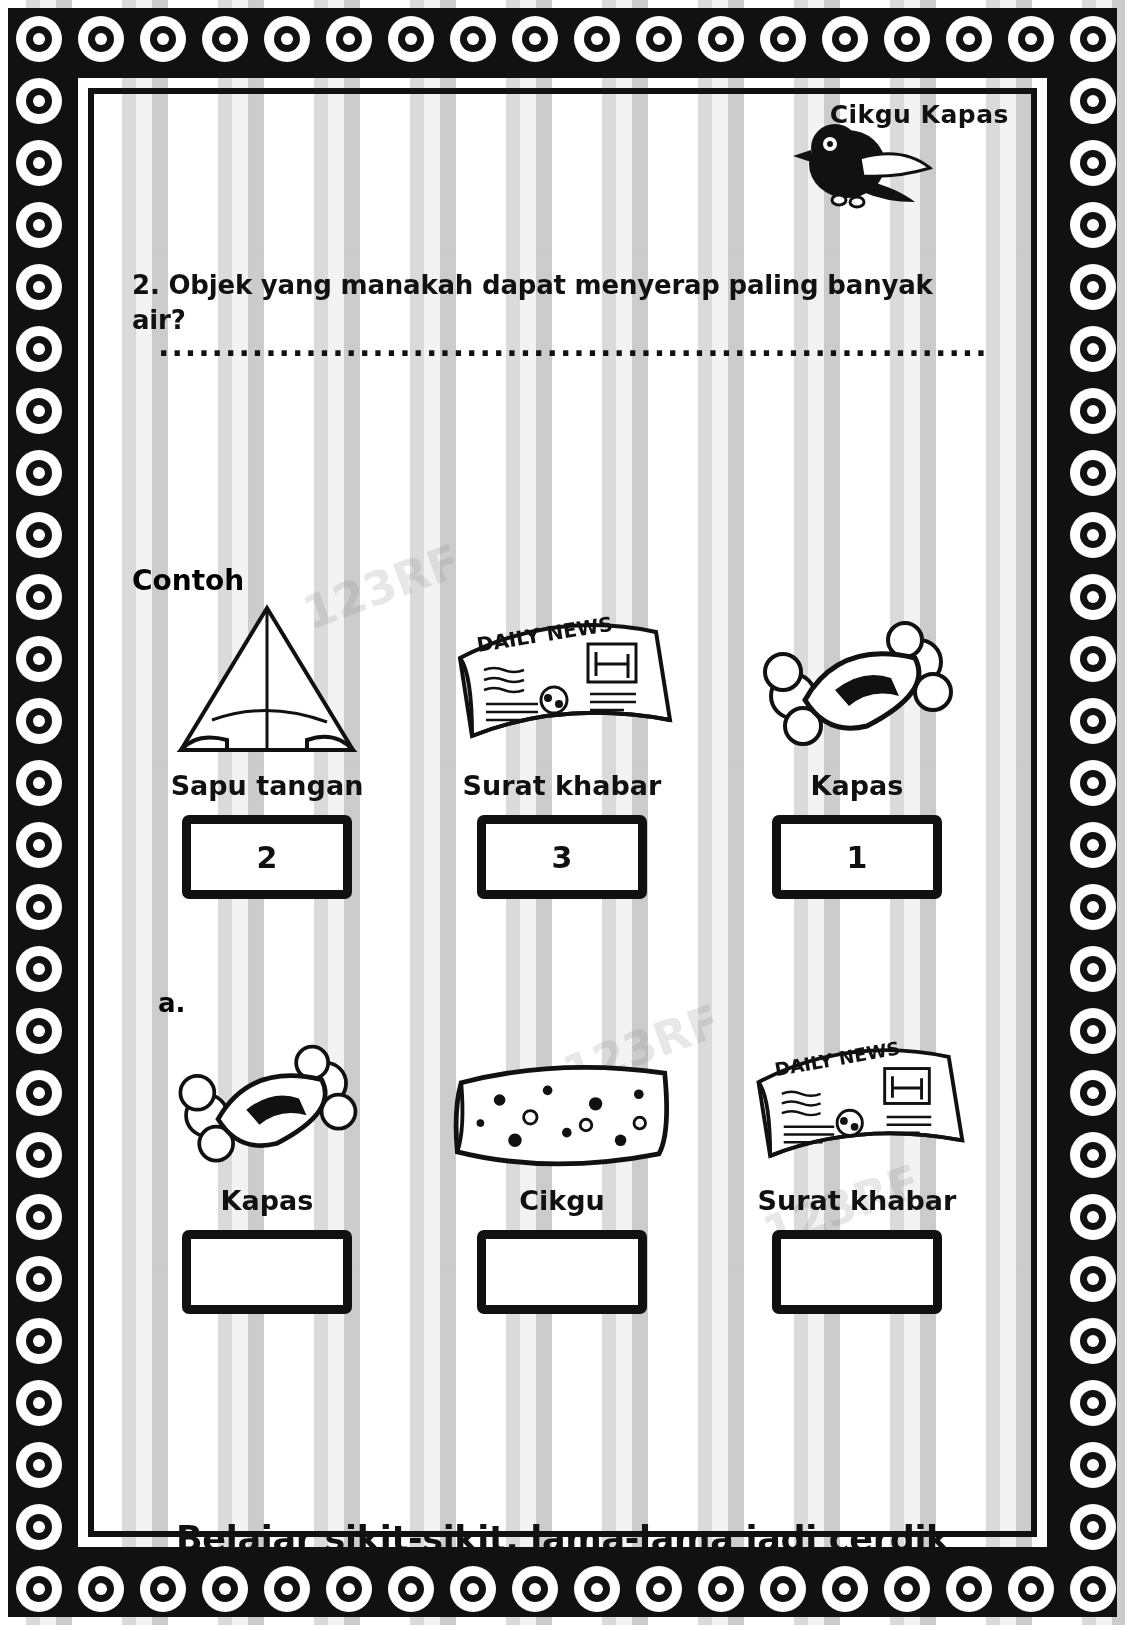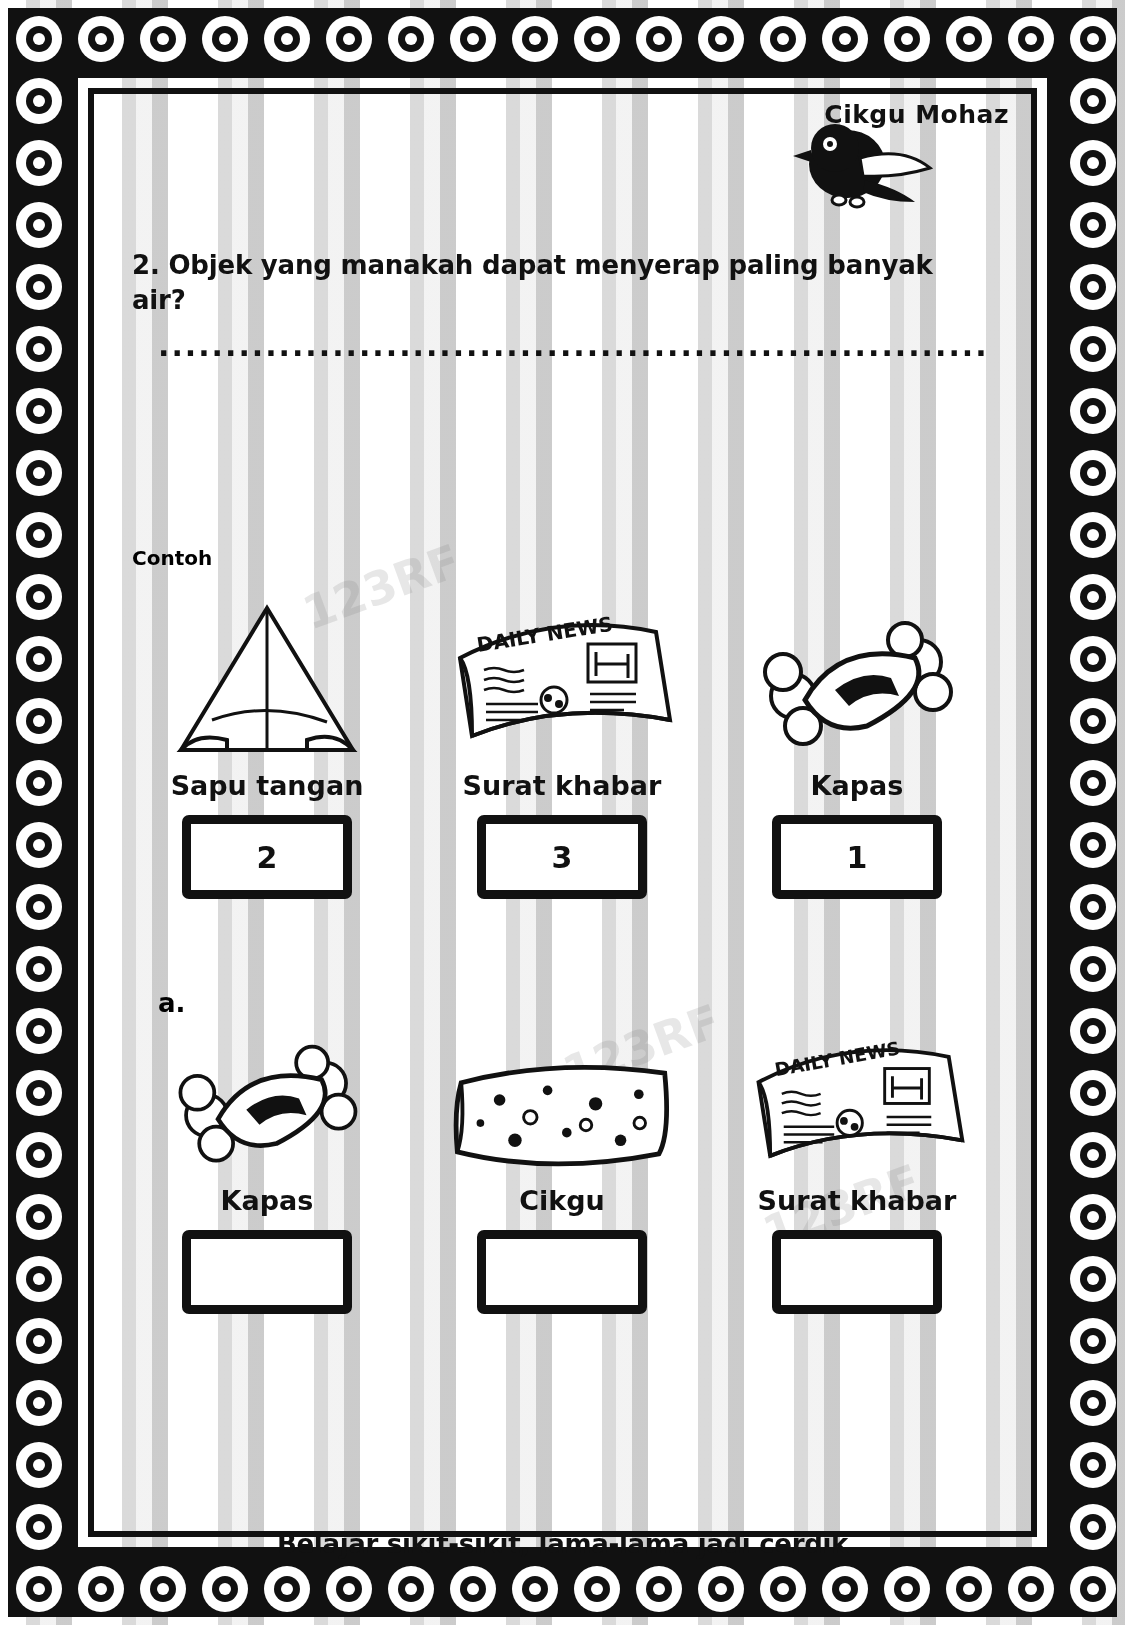--- a/index.html
+++ b/index.html
@@ -101,20 +101,21 @@
     height: 110px;
   }
 
   .q-text {
     font-family: "DejaVu Sans", sans-serif;
     font-weight: bold;
     font-size: 26px;
     color: #111;
     line-height: 1.35;
     letter-spacing: -0.2px;
+    margin-top: 20px;
   }
   .q2 {
     position: absolute;
     left: 32px;
     top: 148px;
     width: 860px;
   }
   .dots {
     position: absolute;
     left: 58px;
@@ -129,22 +130,22 @@
   }
   .q3 {
     position: absolute;
     left: 32px;
     top: 330px;
     width: 830px;
   }
   .contoh {
     position: absolute;
     left: 32px;
-    top: 446px;
-    font-size: 20px;
+    top: 464px;
+    font-size: 28px;
     font-weight: bold;
   }
   .part-a {
     position: absolute;
     left: 58px;
     top: 888px;
     font-size: 26px;
     font-weight: bold;
   }
 
@@ -194,21 +195,21 @@
     color: #111;
     box-sizing: border-box;
   }
 
   .footer {
     position: absolute;
     left: 0;
     right: 0;
     bottom: -34px;
     text-align: center;
-    font-size: 26px;
+    font-size: 35px;
     font-weight: bold;
     color: #111;
     letter-spacing: -0.3px;
   }
 
   
   .wm {
     position: absolute;
     font-size: 46px;
     color: rgba(120,120,120,0.18);
@@ -244,21 +245,21 @@
       <rect x="0" y="0" width="62" height="1609" fill="url(#scallopTop)"></rect>
       <rect x="1047" y="0" width="62" height="1609" fill="url(#scallopTop)"></rect>
     </svg>
   </div>
 
   <div class="frame-inner-black"></div>
   <div class="frame-inner-white"></div>
 
   <div class="content">
 
-    <div class="brand">Cikgu Mohaz</div>
+    <div class="brand">Cikgu Kapas</div>
 
     <div class="bird">
       <svg viewBox="0 0 150 110" width="150" height="110" xmlns="http://www.w3.org/2000/svg">
         <ellipse cx="62" cy="46" rx="38" ry="34" fill="#111"></ellipse>
         <circle cx="50" cy="30" r="24" fill="#111"></circle>
         <circle cx="45" cy="26" r="7" fill="#fff"></circle>
         <circle cx="45" cy="26" r="3" fill="#111"></circle>
         <path d="M26 32 L8 38 L26 44 Z" fill="#111"></path>
         <path d="M75 40 Q118 28 145 50 Q112 60 78 58 Z" fill="#fff" stroke="#111" stroke-width="3"></path>
         <path d="M80 62 Q112 70 130 84 Q100 84 78 74 Z" fill="#111"></path>

